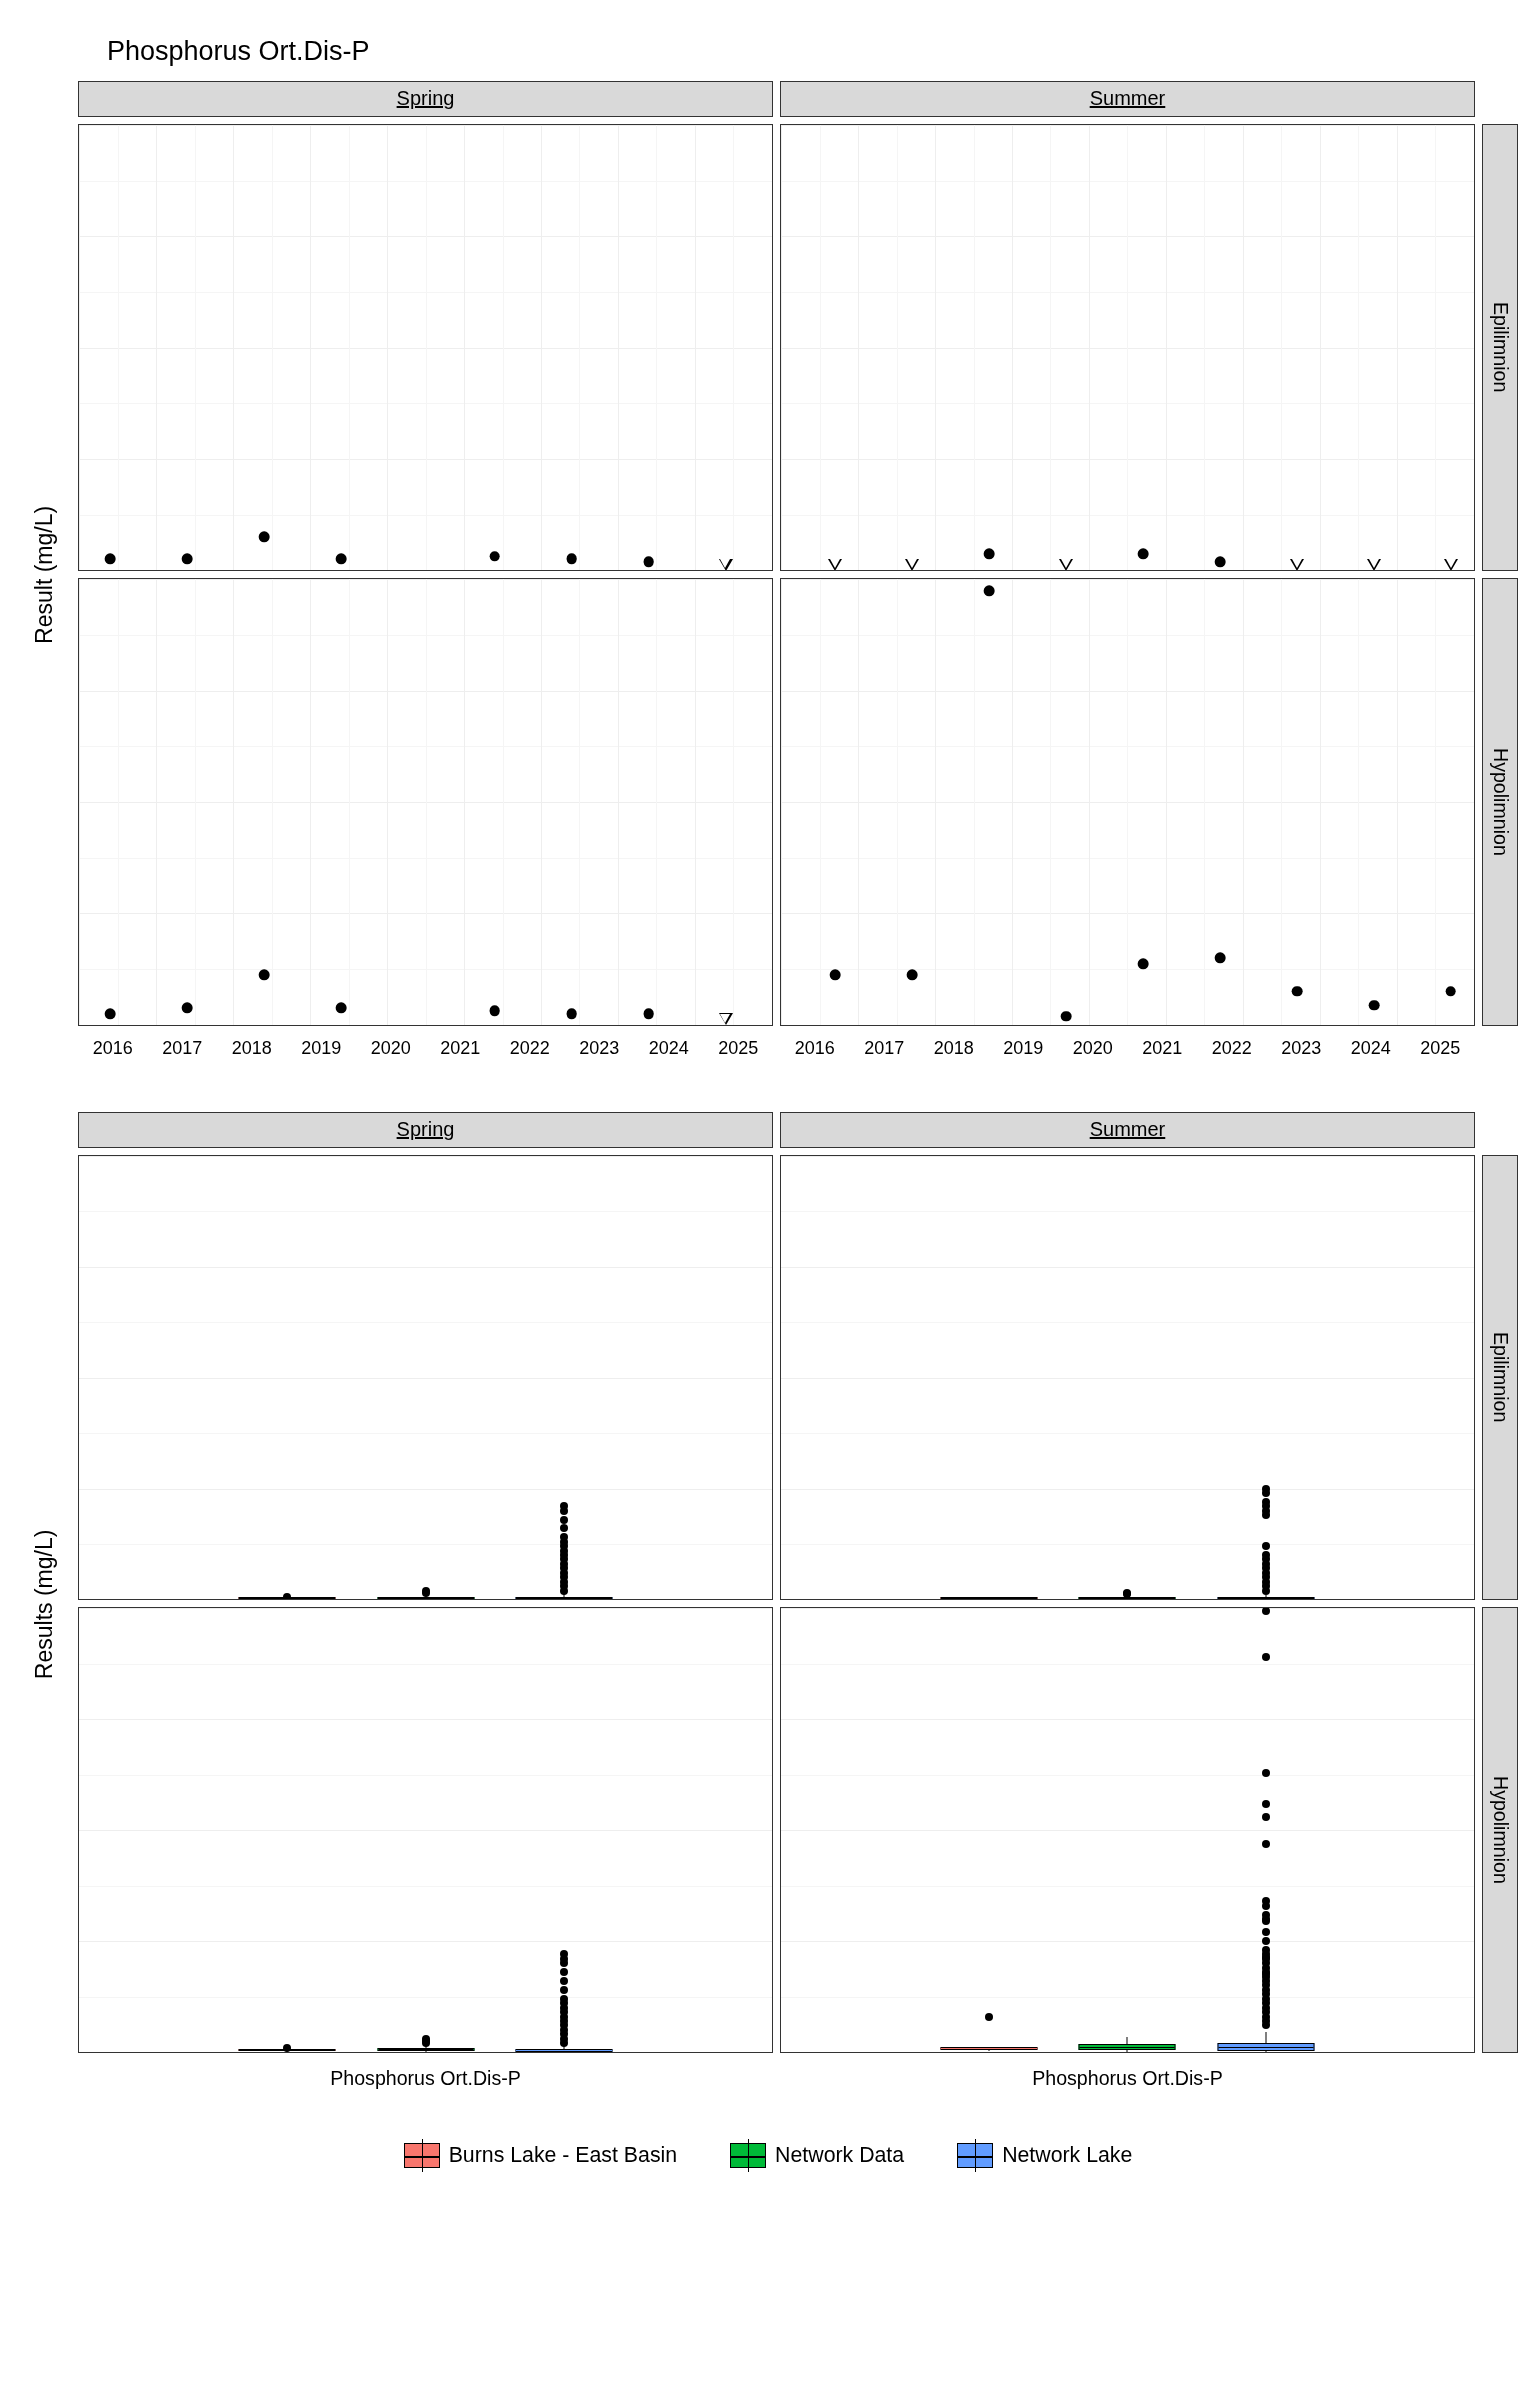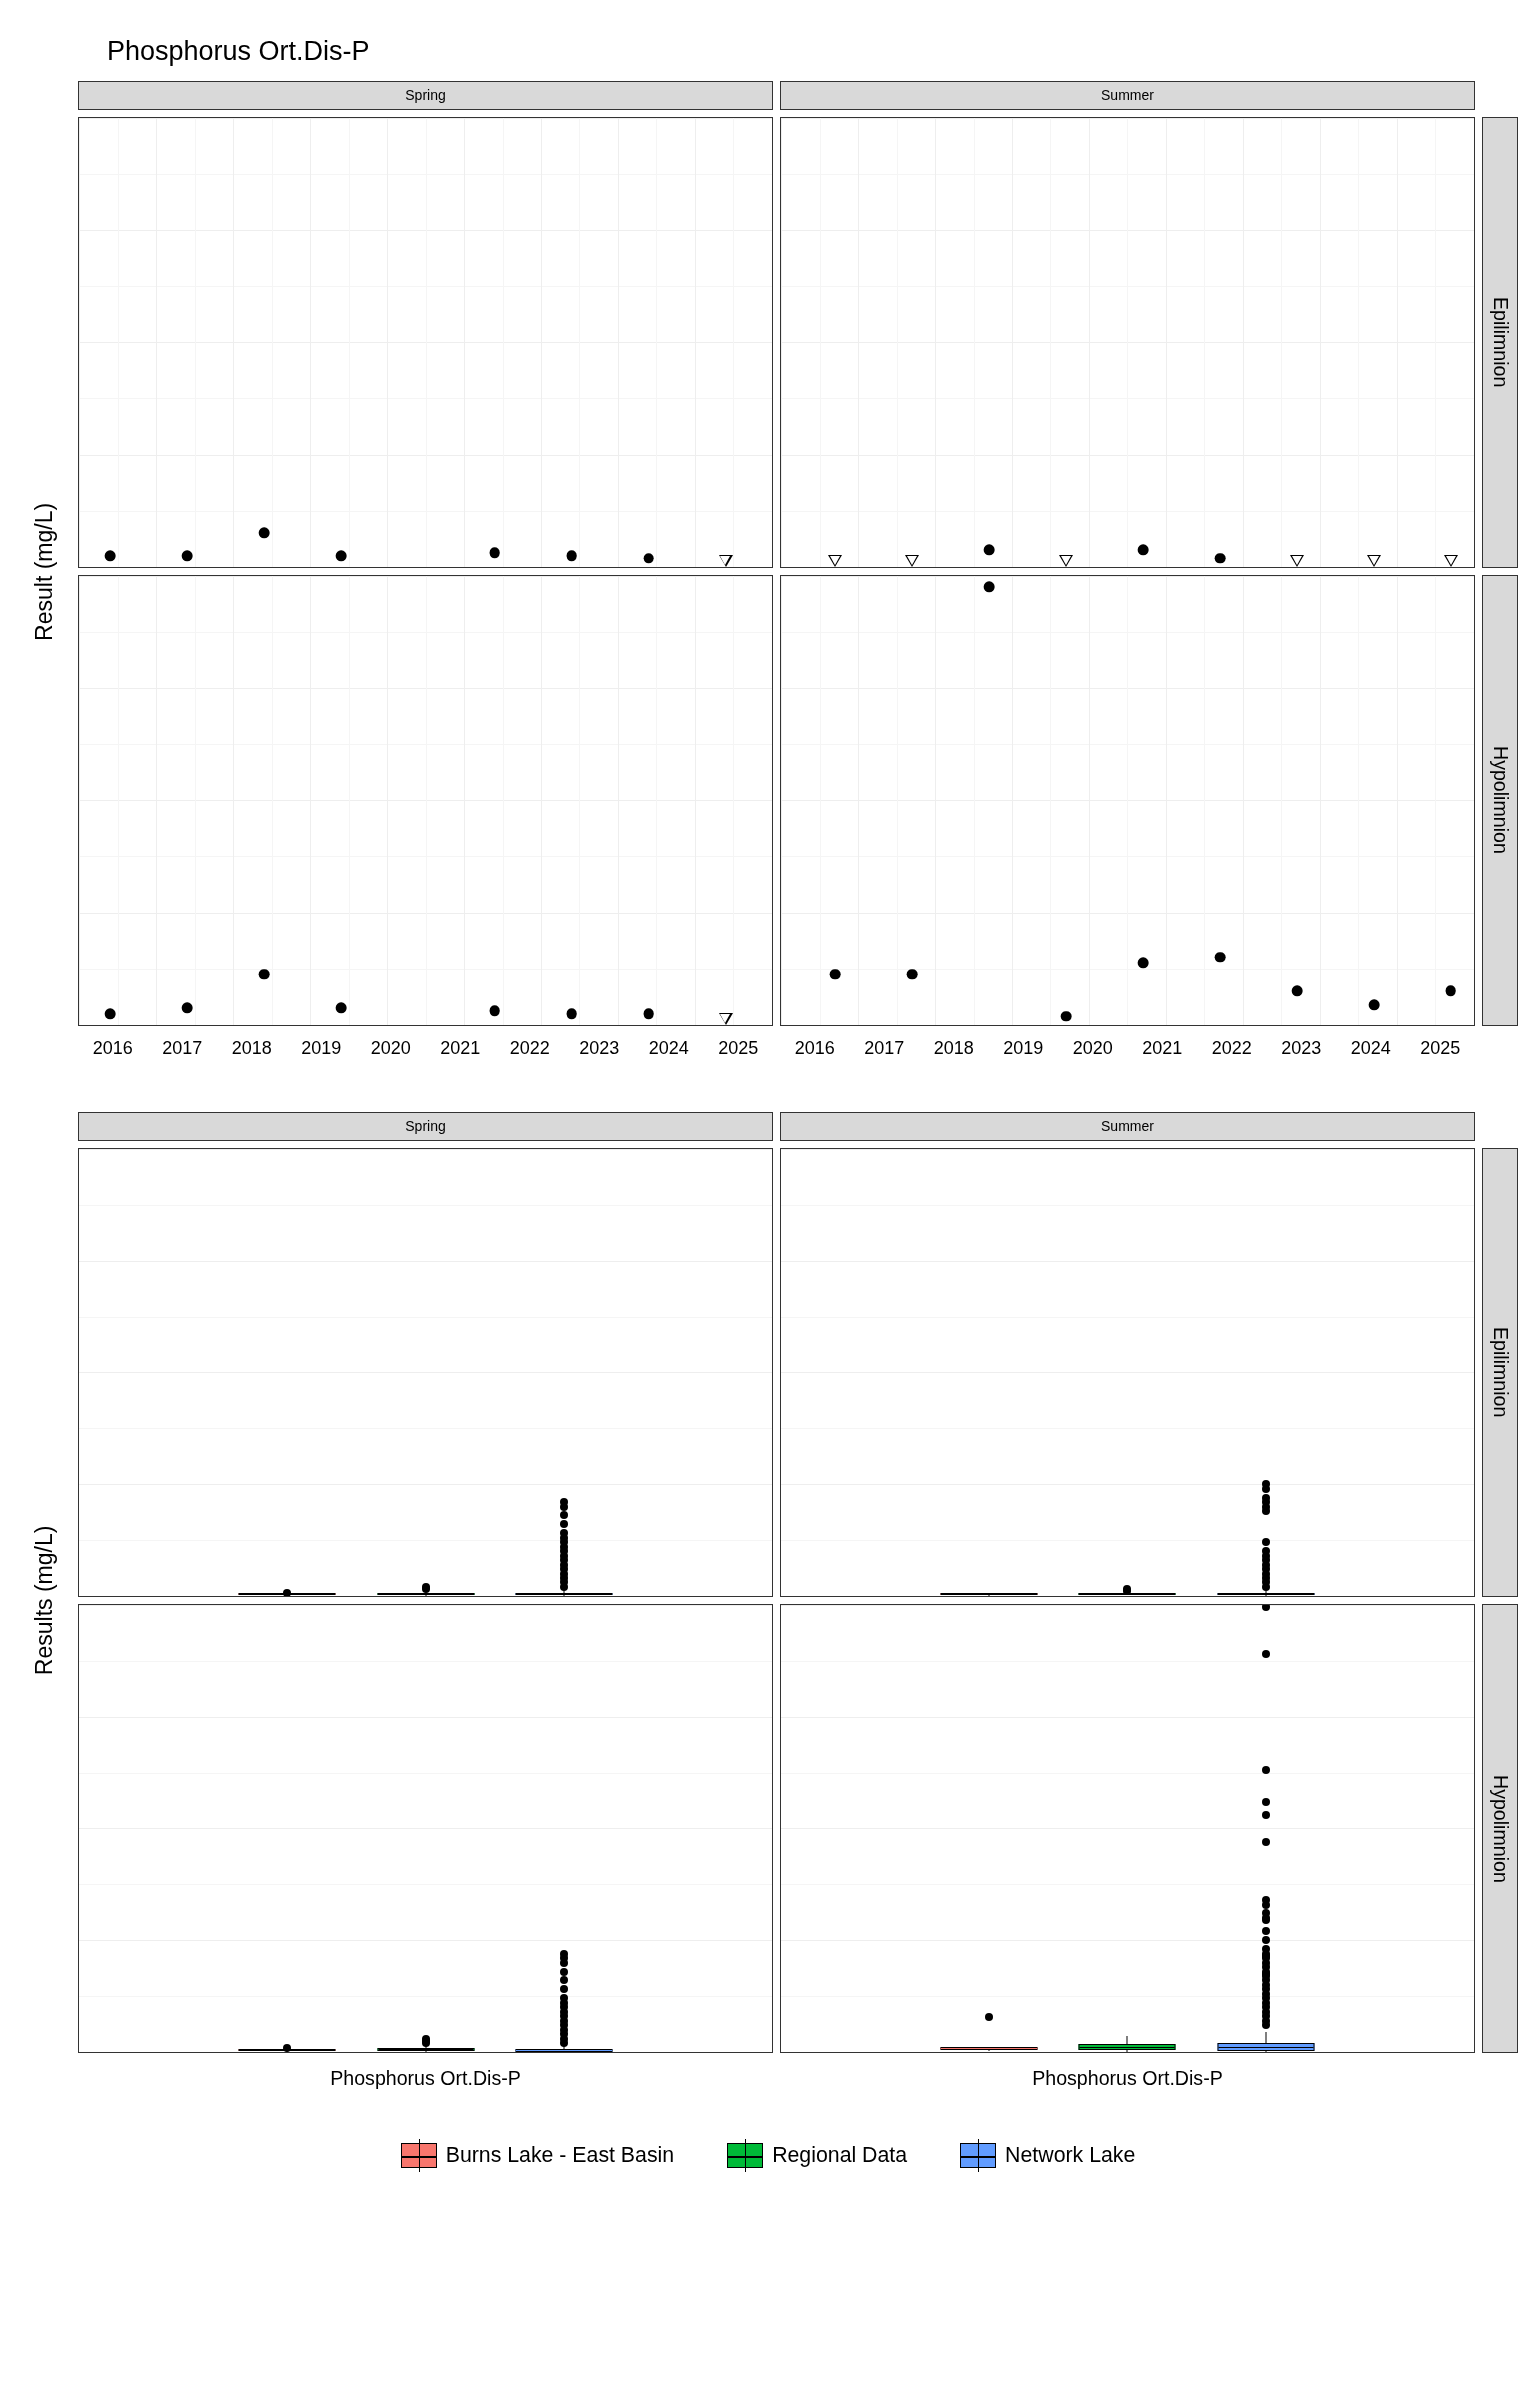--- a/index.html
+++ b/index.html
@@ -23,21 +23,21 @@
   }
   .facet-grid.tall { height: 978px; }
   .ylabel {
     grid-column: 1; grid-row: 2 / span 2;
     writing-mode: vertical-rl; transform: rotate(180deg);
     text-align: center; font-size: 23px;
     display:flex; align-items:center; justify-content:center;
   }
   .col-strip {
     background: #d9d9d9; border: 1.8px solid #333;
-    text-align: center; font-size: 14px; padding: 5.3px 0;
+    text-align: center; font-size: 20px; padding: 5.3px 0; text-decoration: underline;
   }
   .row-strip {
     background: #d9d9d9; border: 1.8px solid #333;
     writing-mode: vertical-rl;
     text-align: center; font-size: 19.6px; padding: 0 3.6px;
     display:flex; align-items:center; justify-content:center;
   }
   .col-strip.c1 { grid-column:2; grid-row:1; }
   .col-strip.c2 { grid-column:3; grid-row:1; }
   .row-strip.r1 { grid-column:4; grid-row:2; }
@@ -494,20 +494,20 @@
   </div>
 </div>
 
 <div class="legend">
   <div class="legend-item">
     <span class="lg-swatch red"></span>
     <span>Burns Lake - East Basin</span>
   </div>
   <div class="legend-item">
     <span class="lg-swatch green"></span>
-    <span>Regional Data</span>
+    <span>Network Data</span>
   </div>
   <div class="legend-item">
     <span class="lg-swatch blue"></span>
     <span>Network Lake</span>
   </div>
 </div>
 
 
 </body></html>

